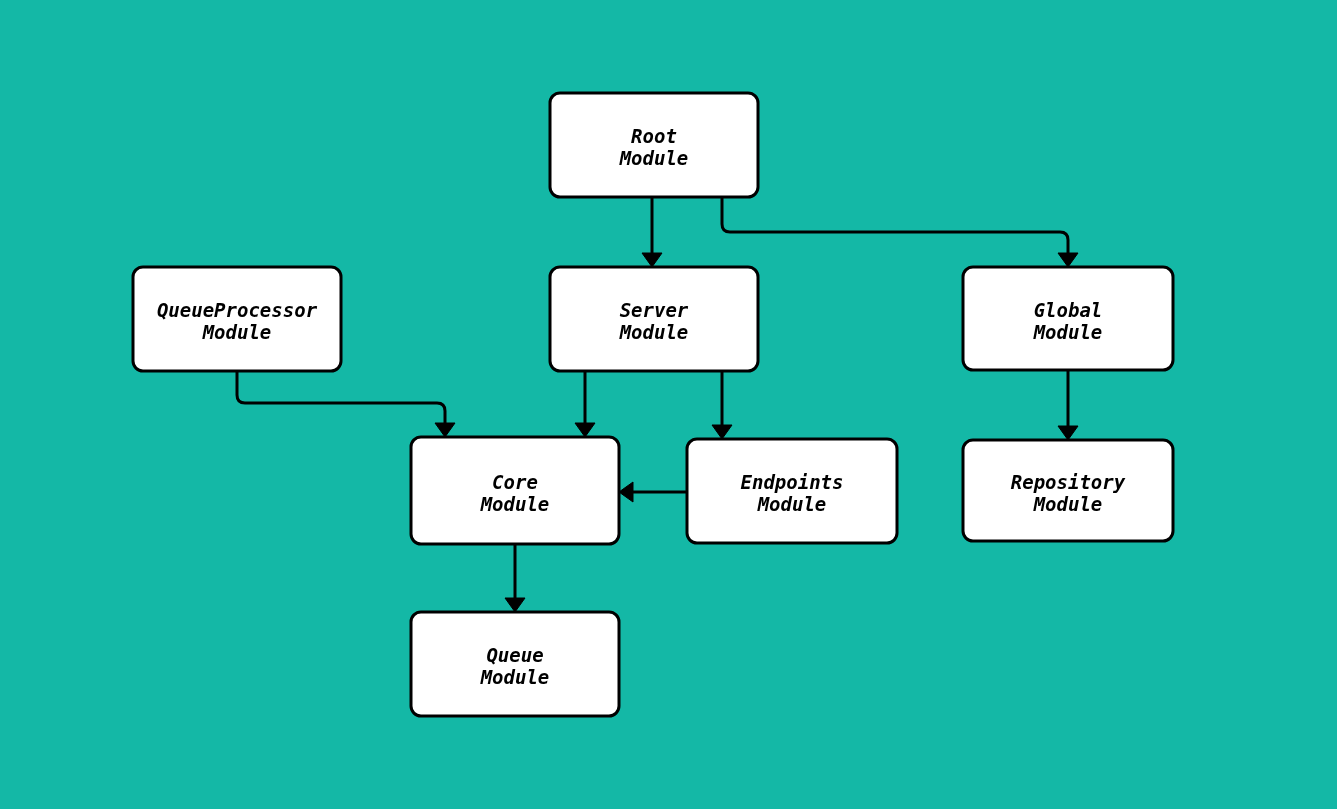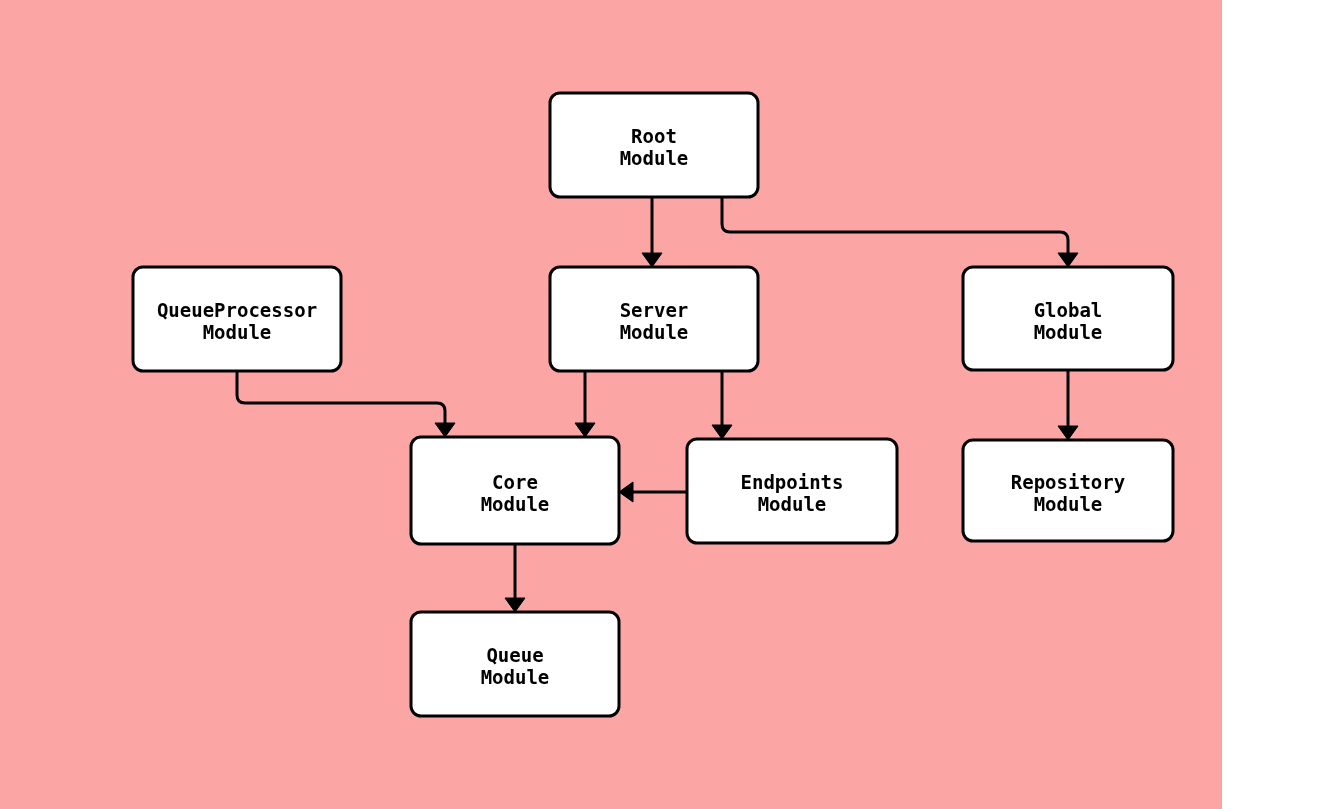--- a/index.html
+++ b/index.html
@@ -2,25 +2,26 @@
 <html><head>
 <meta charset="utf-8">
 <style>
   html, body {
     margin: 0;
     padding: 0;
     background: #ffffff;
   }
   .canvas {
     position: relative;
-    width: 1222px;
+    width: 1337px;
     height: 809px;
-    background: #fca5a5;
+    background: #14b8a6;
     overflow: hidden;
     font-family: "DejaVu Sans Mono", "Liberation Mono", monospace;
+    font-style: italic;
   }
   svg text {
     font-family: "DejaVu Sans Mono", "Liberation Mono", monospace;
     font-weight: bold;
     font-size: 19px;
   }
 </style>
 </head>
 <body>
 

